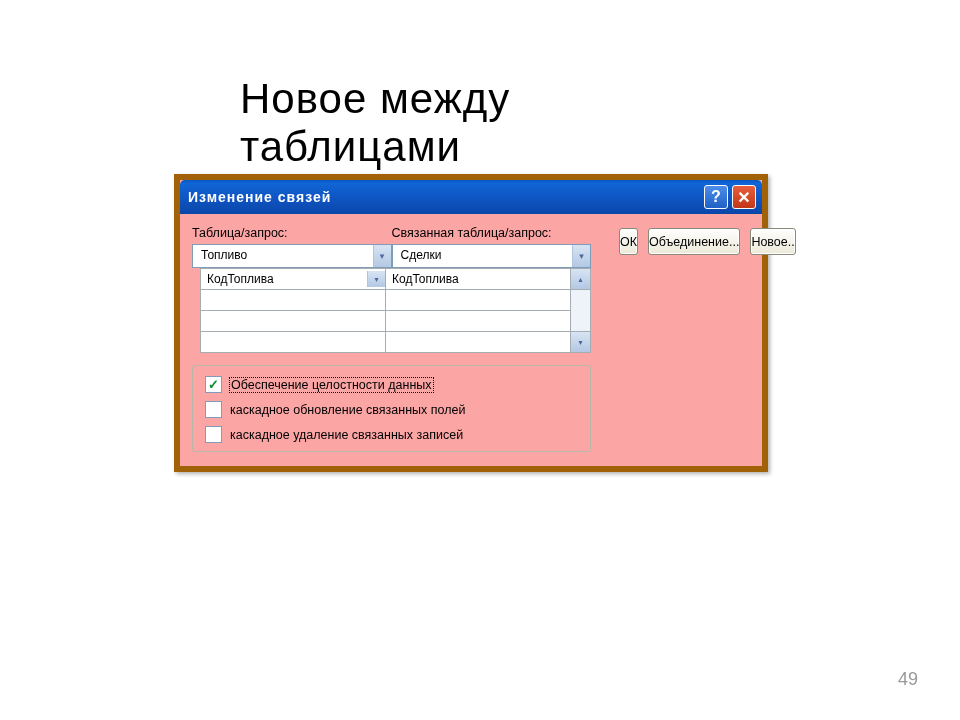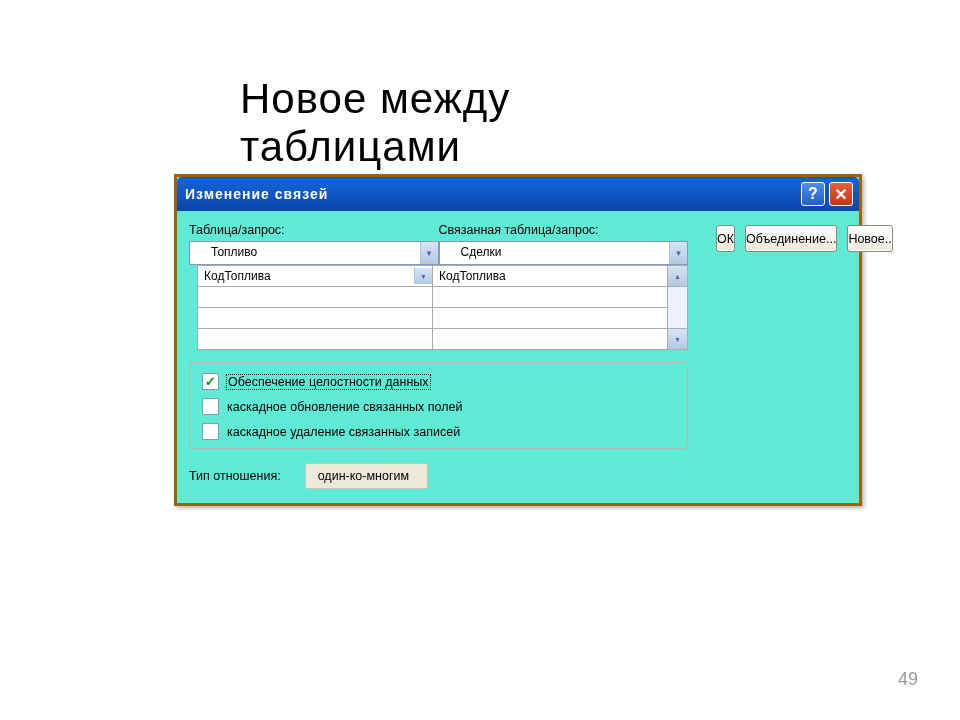--- a/index.html
+++ b/index.html
@@ -24,23 +24,23 @@
       position: absolute;
       bottom: 30px;
       right: 42px;
       font-size: 18px;
       color: #999;
     }
     .dialog {
       position: absolute;
       top: 174px;
       left: 174px;
-      width: 688px;
-      background: #5eead4;
-      border: 3px solid #a16207;
+      width: 594px;
+      background: #fca5a5;
+      border: 6px solid #a16207;
       box-shadow: 2px 2px 4px rgba(0,0,0,0.3);
     }
     .titlebar {
       height: 34px;
       background: linear-gradient(to bottom, #0856c9 0%, #1065d4 10%, #0f56c5 50%, #0a46a8 100%);
       display: flex;
       align-items: center;
       padding: 0 6px 0 8px;
       border-radius: 5px 5px 0 0;
     }
@@ -89,21 +89,21 @@
     }
     .table-left-wrap, .table-right-wrap { flex: 1; }
     .combo {
       display: flex;
       background: #fff;
       border: 1px solid #7f9db9;
       height: 24px;
     }
     .combo-text {
       flex: 1;
-      padding: 3px 21px;
+      padding: 3px 8px;
       font-size: 12px;
       color: #000;
     }
     .combo-btn {
       width: 18px;
       background: linear-gradient(to bottom, #d7e4f3, #b4c8e4);
       border-left: 1px solid #b0c4de;
       display: flex;
       align-items: center;
       justify-content: center;
@@ -274,24 +274,20 @@
           <div class="check-row">
             <div class="checkbox"></div>
             <span class="check-label">каскадное обновление связанных полей</span>
           </div>
           <div class="check-row">
             <div class="checkbox"></div>
             <span class="check-label">каскадное удаление связанных записей</span>
           </div>
         </div>
 
-        <div class="rel-row">
-          <div class="rel-label">Тип отношения:</div>
-          <div class="rel-value-box">один-ко-многим</div>
-        </div>
       </div>
 
       <div class="right-col">
         <div class="action-btn">ОК</div>
         <div class="action-btn">Объединение...</div>
         <div class="action-btn">Новое..</div>
       </div>
     </div>
   </div>
 </div>

